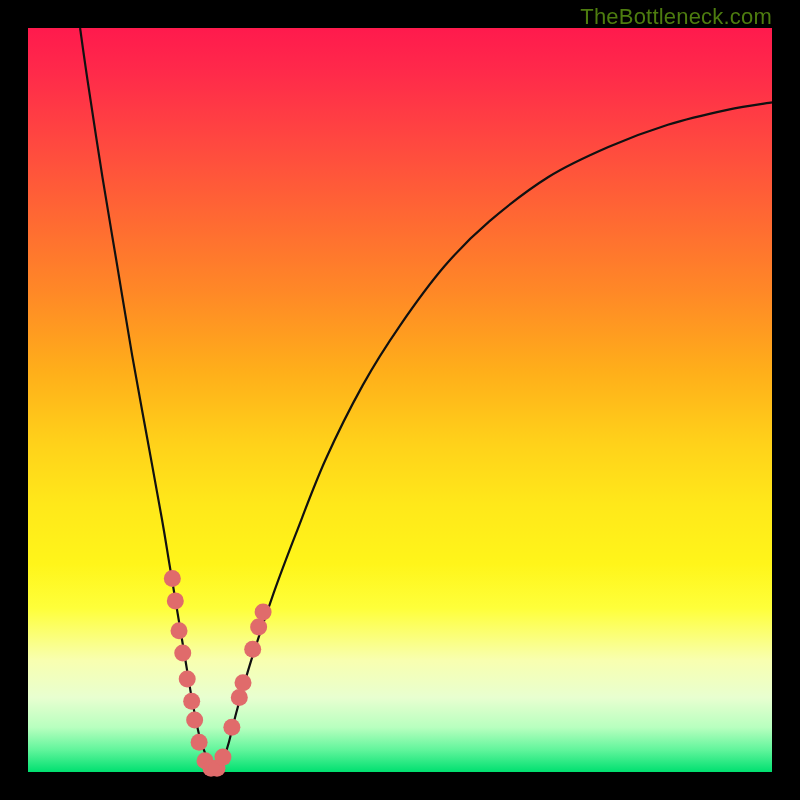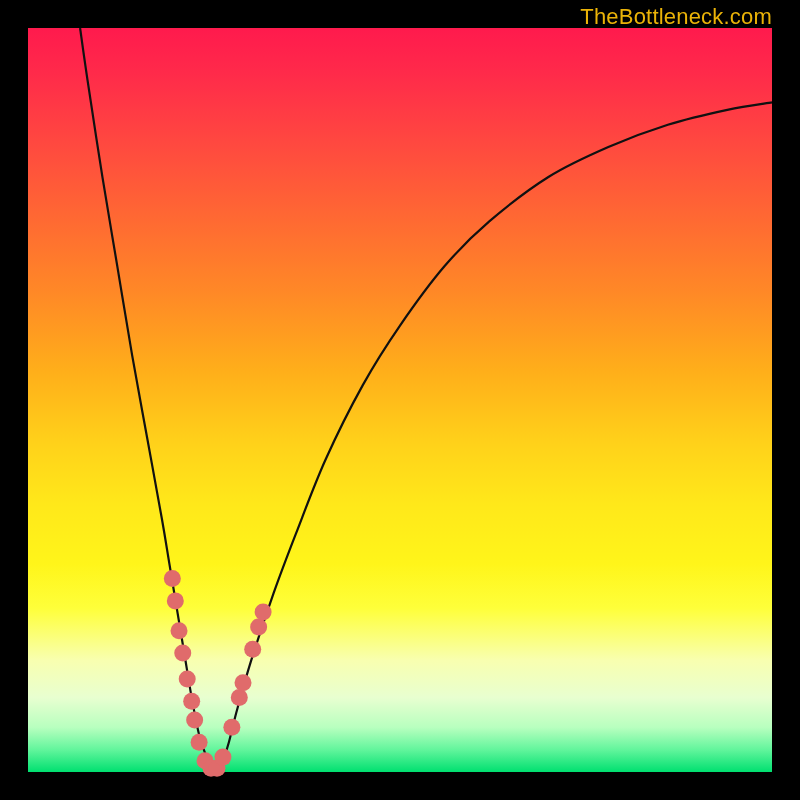--- a/index.html
+++ b/index.html
@@ -40,21 +40,21 @@
       #e8ffd0 90%,
       #b8ffbf 94%,
       #62f59c 97%,
       #00e070 100%
     );
   }
   .watermark {
     position: absolute;
     top: 4px;
     right: 28px;
-    color: #eab308;
+    color: #4d7c0f;
     font-size: 22px;
     letter-spacing: 0.2px;
     user-select: none;
   }
   svg.curve {
     position: absolute;
     left: 0;
     top: 0;
     width: 744px;
     height: 744px;

